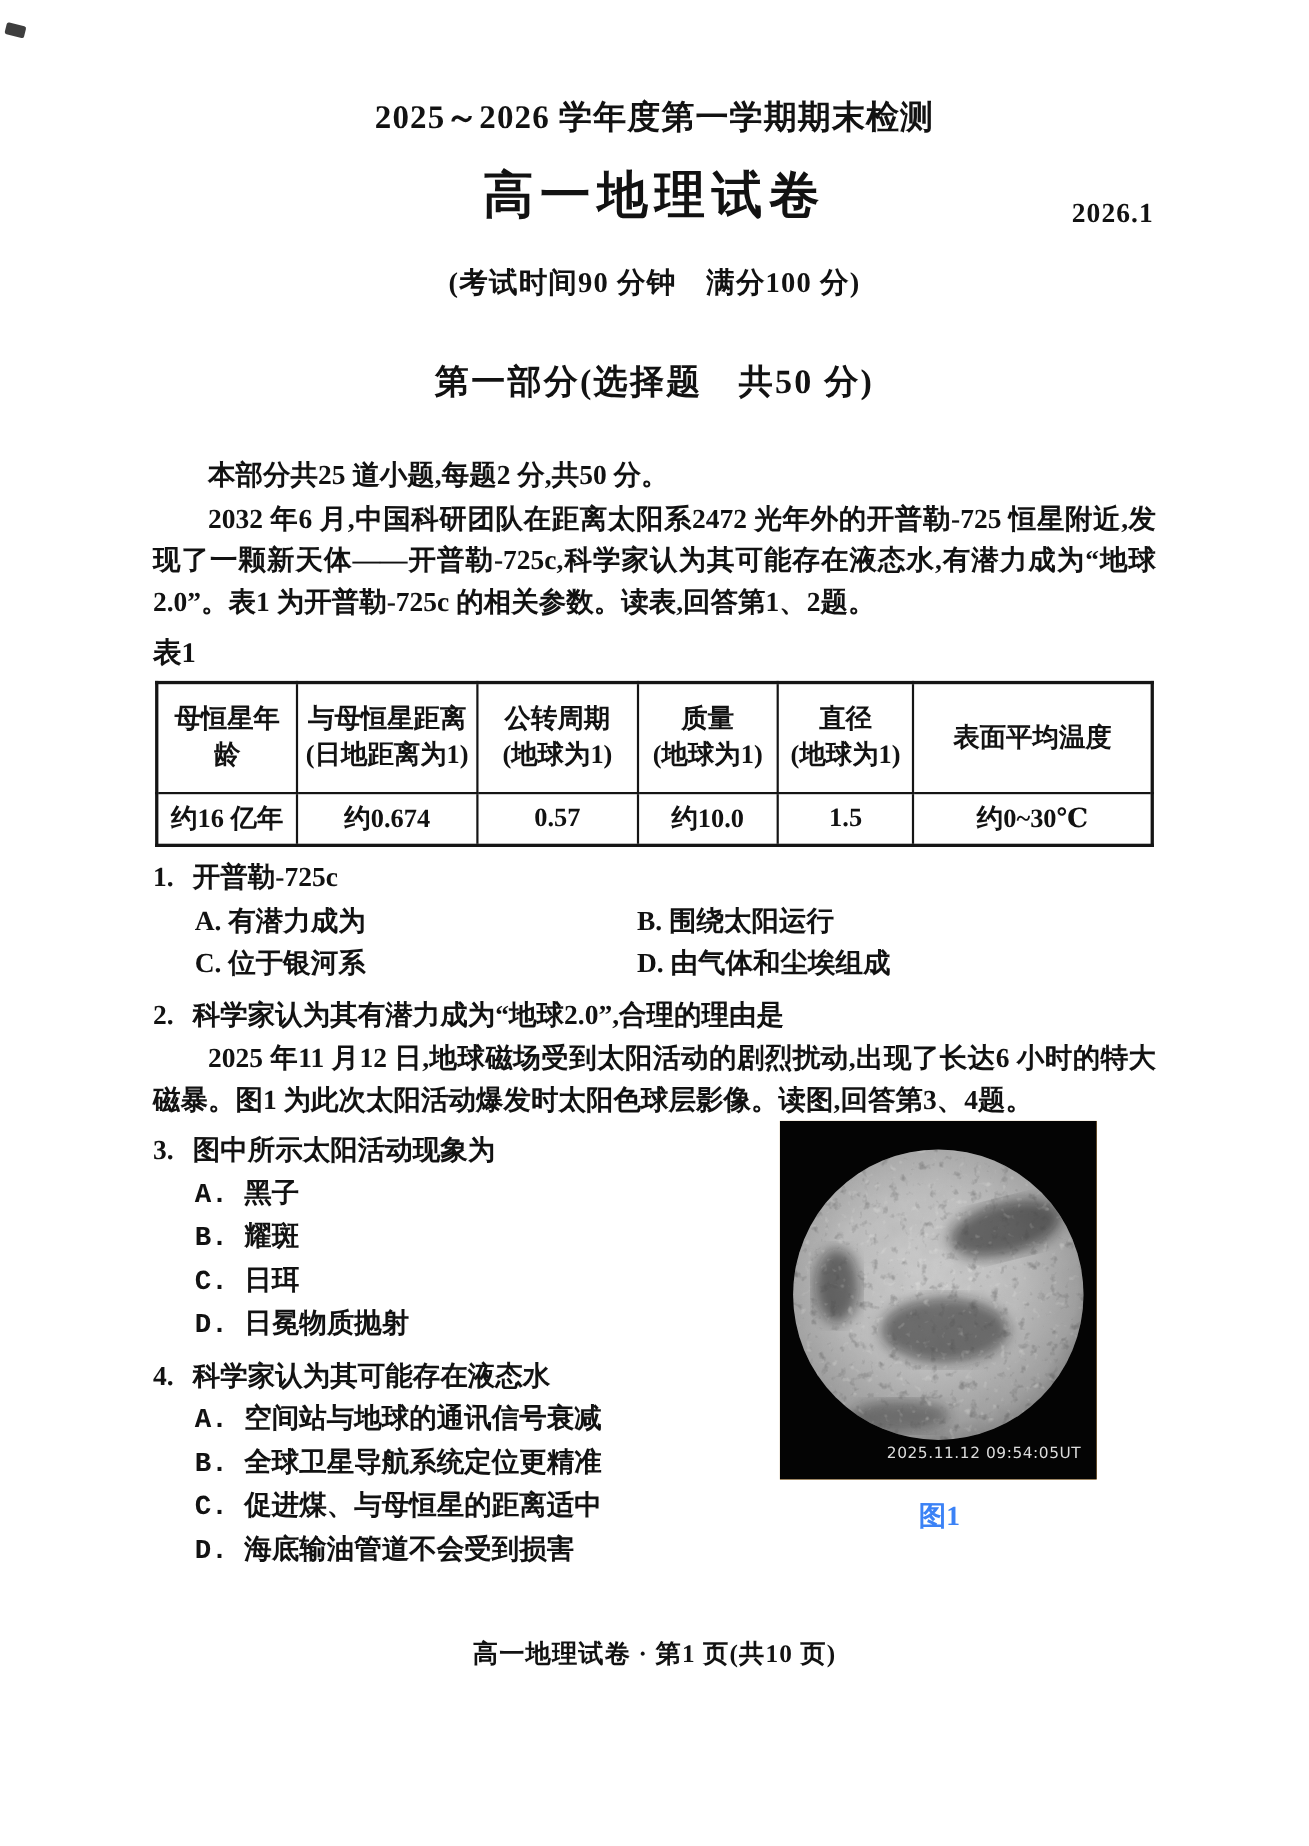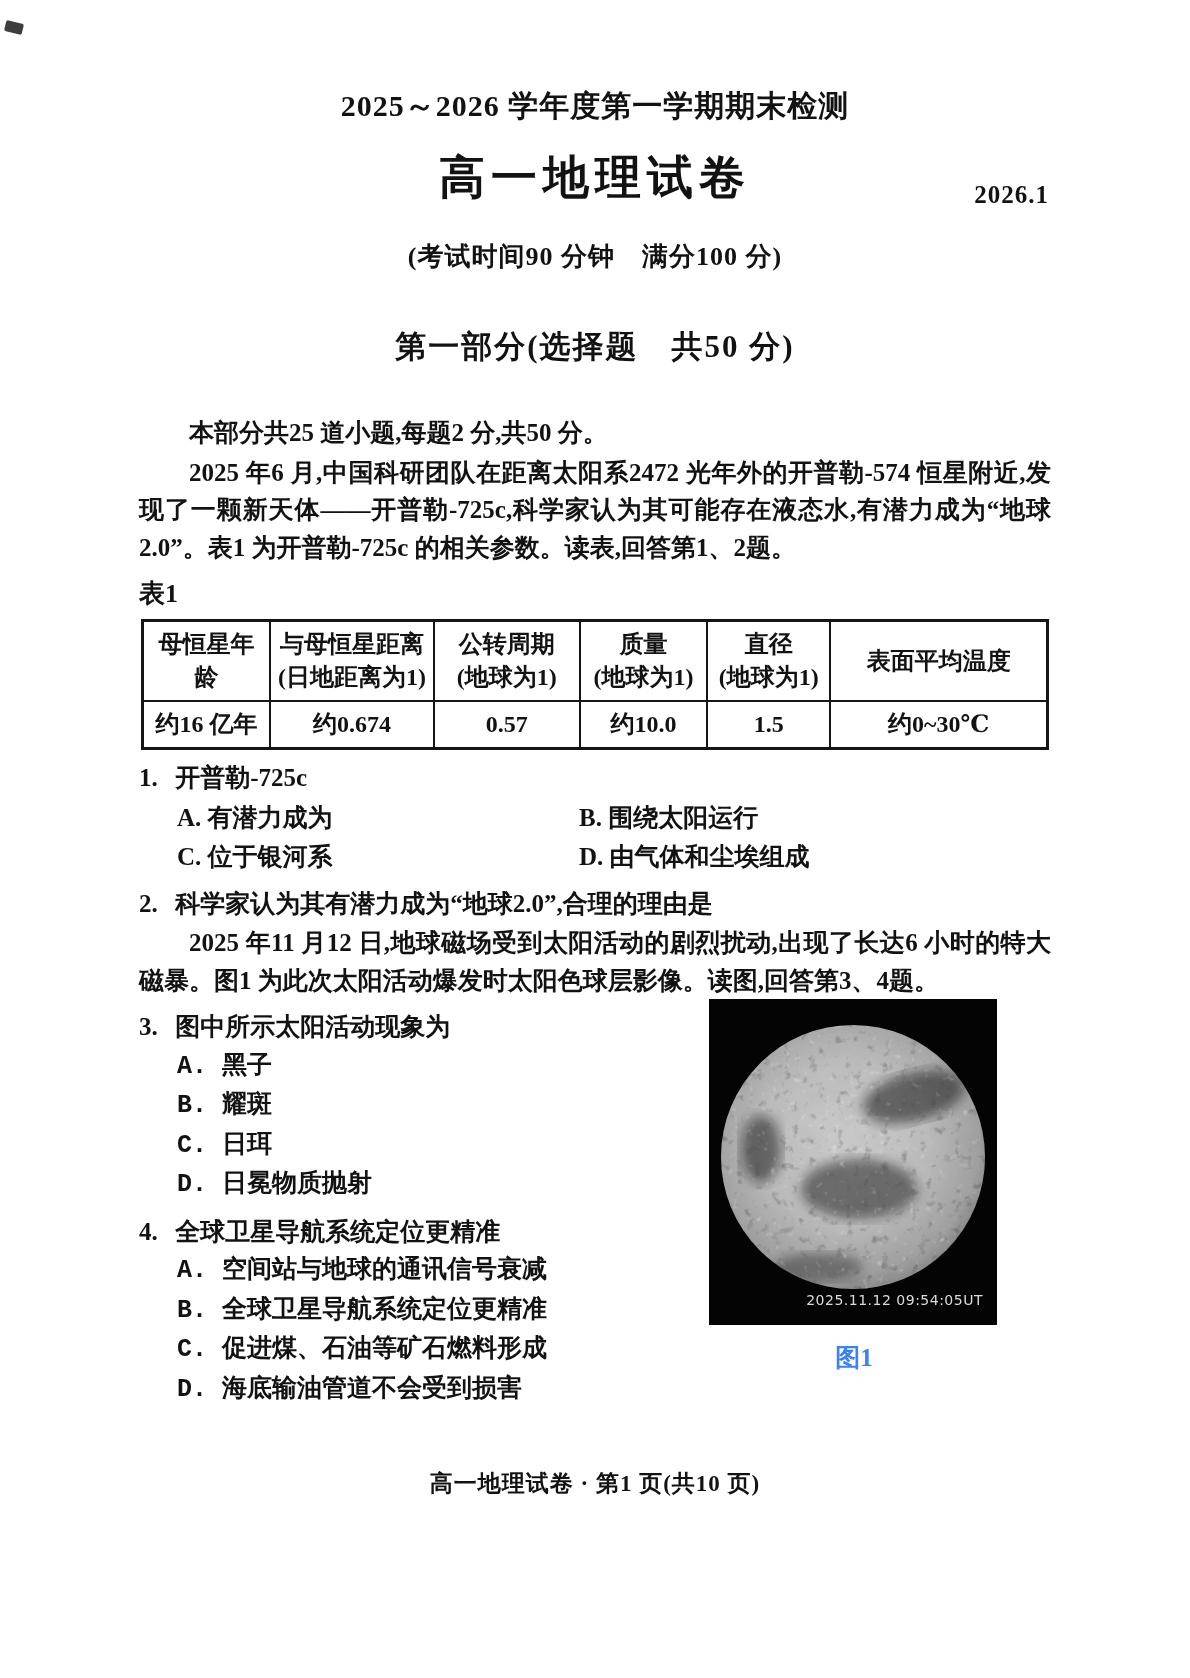--- a/index.html
+++ b/index.html
@@ -33,21 +33,21 @@
   table.data-table {
     width: 908px; margin: 8px auto 0 auto;
     border-collapse: collapse; table-layout: fixed;
     border: 3px solid #151515;
   }
   table.data-table th, table.data-table td {
     border: 2px solid #151515;
     text-align: center; vertical-align: middle;
     font-size: 24px; font-weight: bold; padding: 2px 4px;
   }
-  table.data-table thead tr { height: 80px; }
+  table.data-table thead tr { height: 100px; }
   table.data-table tbody tr { height: 48px; }
   .th-line { line-height: 1.35; }
   .th-line:empty { display: none; }
 
   .q-block { font-size: 25px; font-weight: bold; }
   .question { margin-top: 9px; line-height: 1.5; }
   .q-num { display: inline-block; min-width: 30px; }
   .options-2col { display: grid; grid-template-columns: 46% 54%; padding-left: 38px; }
   .options-2col .opt { margin-top: 2px; line-height: 1.5; }
   .options-1col .opt { padding-left: 38px; margin-top: 2px; line-height: 1.5; font-family: Liberation Mono, monospace; }
@@ -77,21 +77,21 @@
         <span class="paper-title">高一地理试卷</span>
         <span class="paper-date">2026.1</span>
       </div>
       <div class="exam-info">(考试时间90 分钟　满分100 分)</div>
     </header>
 
     <div class="section-title">第一部分(选择题　共50 分)</div>
 
     <p class="instructions">本部分共25 道小题,每题2 分,共50 分。</p>
 
-    <p class="passage">2025 年6 月,中国科研团队在距离太阳系2472 光年外的开普勒-574 恒星附近,发现了一颗新天体——开普勒-725c,科学家认为其可能存在液态水,有潜力成为“地球2.0”。表1 为开普勒-725c 的相关参数。读表,回答第1、2题。</p>
+    <p class="passage">2032 年6 月,中国科研团队在距离太阳系2472 光年外的开普勒-725 恒星附近,发现了一颗新天体——开普勒-725c,科学家认为其可能存在液态水,有潜力成为“地球2.0”。表1 为开普勒-725c 的相关参数。读表,回答第1、2题。</p>
 
     <div class="table-caption">表1</div>
 
     <table class="data-table">
       <colgroup>
         <col style="width:14.1%">
           <col style="width:18.1%">
           <col style="width:16.1%">
         <col style="width:14.1%">
           <col style="width:13.6%">
@@ -211,26 +211,26 @@
       </div>
       <div class="options-1col">
         <div class="opt">A. 黑子</div>
         <div class="opt">B. 耀斑</div>
         <div class="opt">C. 日珥</div>
         <div class="opt">D. 日冕物质抛射</div>
       </div>
 
       <div class="question">
         <span class="q-num">4.</span>
-        <span>全球卫星导航系统定位更精准</span>
+        <span>科学家认为其可能存在液态水</span>
       </div>
       <div class="options-1col">
         <div class="opt">A. 空间站与地球的通讯信号衰减</div>
         <div class="opt">B. 全球卫星导航系统定位更精准</div>
-        <div class="opt">C. 促进煤、石油等矿石燃料形成</div>
+        <div class="opt">C. 促进煤、与母恒星的距离适中</div>
         <div class="opt">D. 海底输油管道不会受到损害</div>
       </div>
     </section>
 
     <div class="clear"></div>
 
     <footer class="page-footer">高一地理试卷 · 第1 页(共10 页)</footer>
   </div>
 </div>
 

